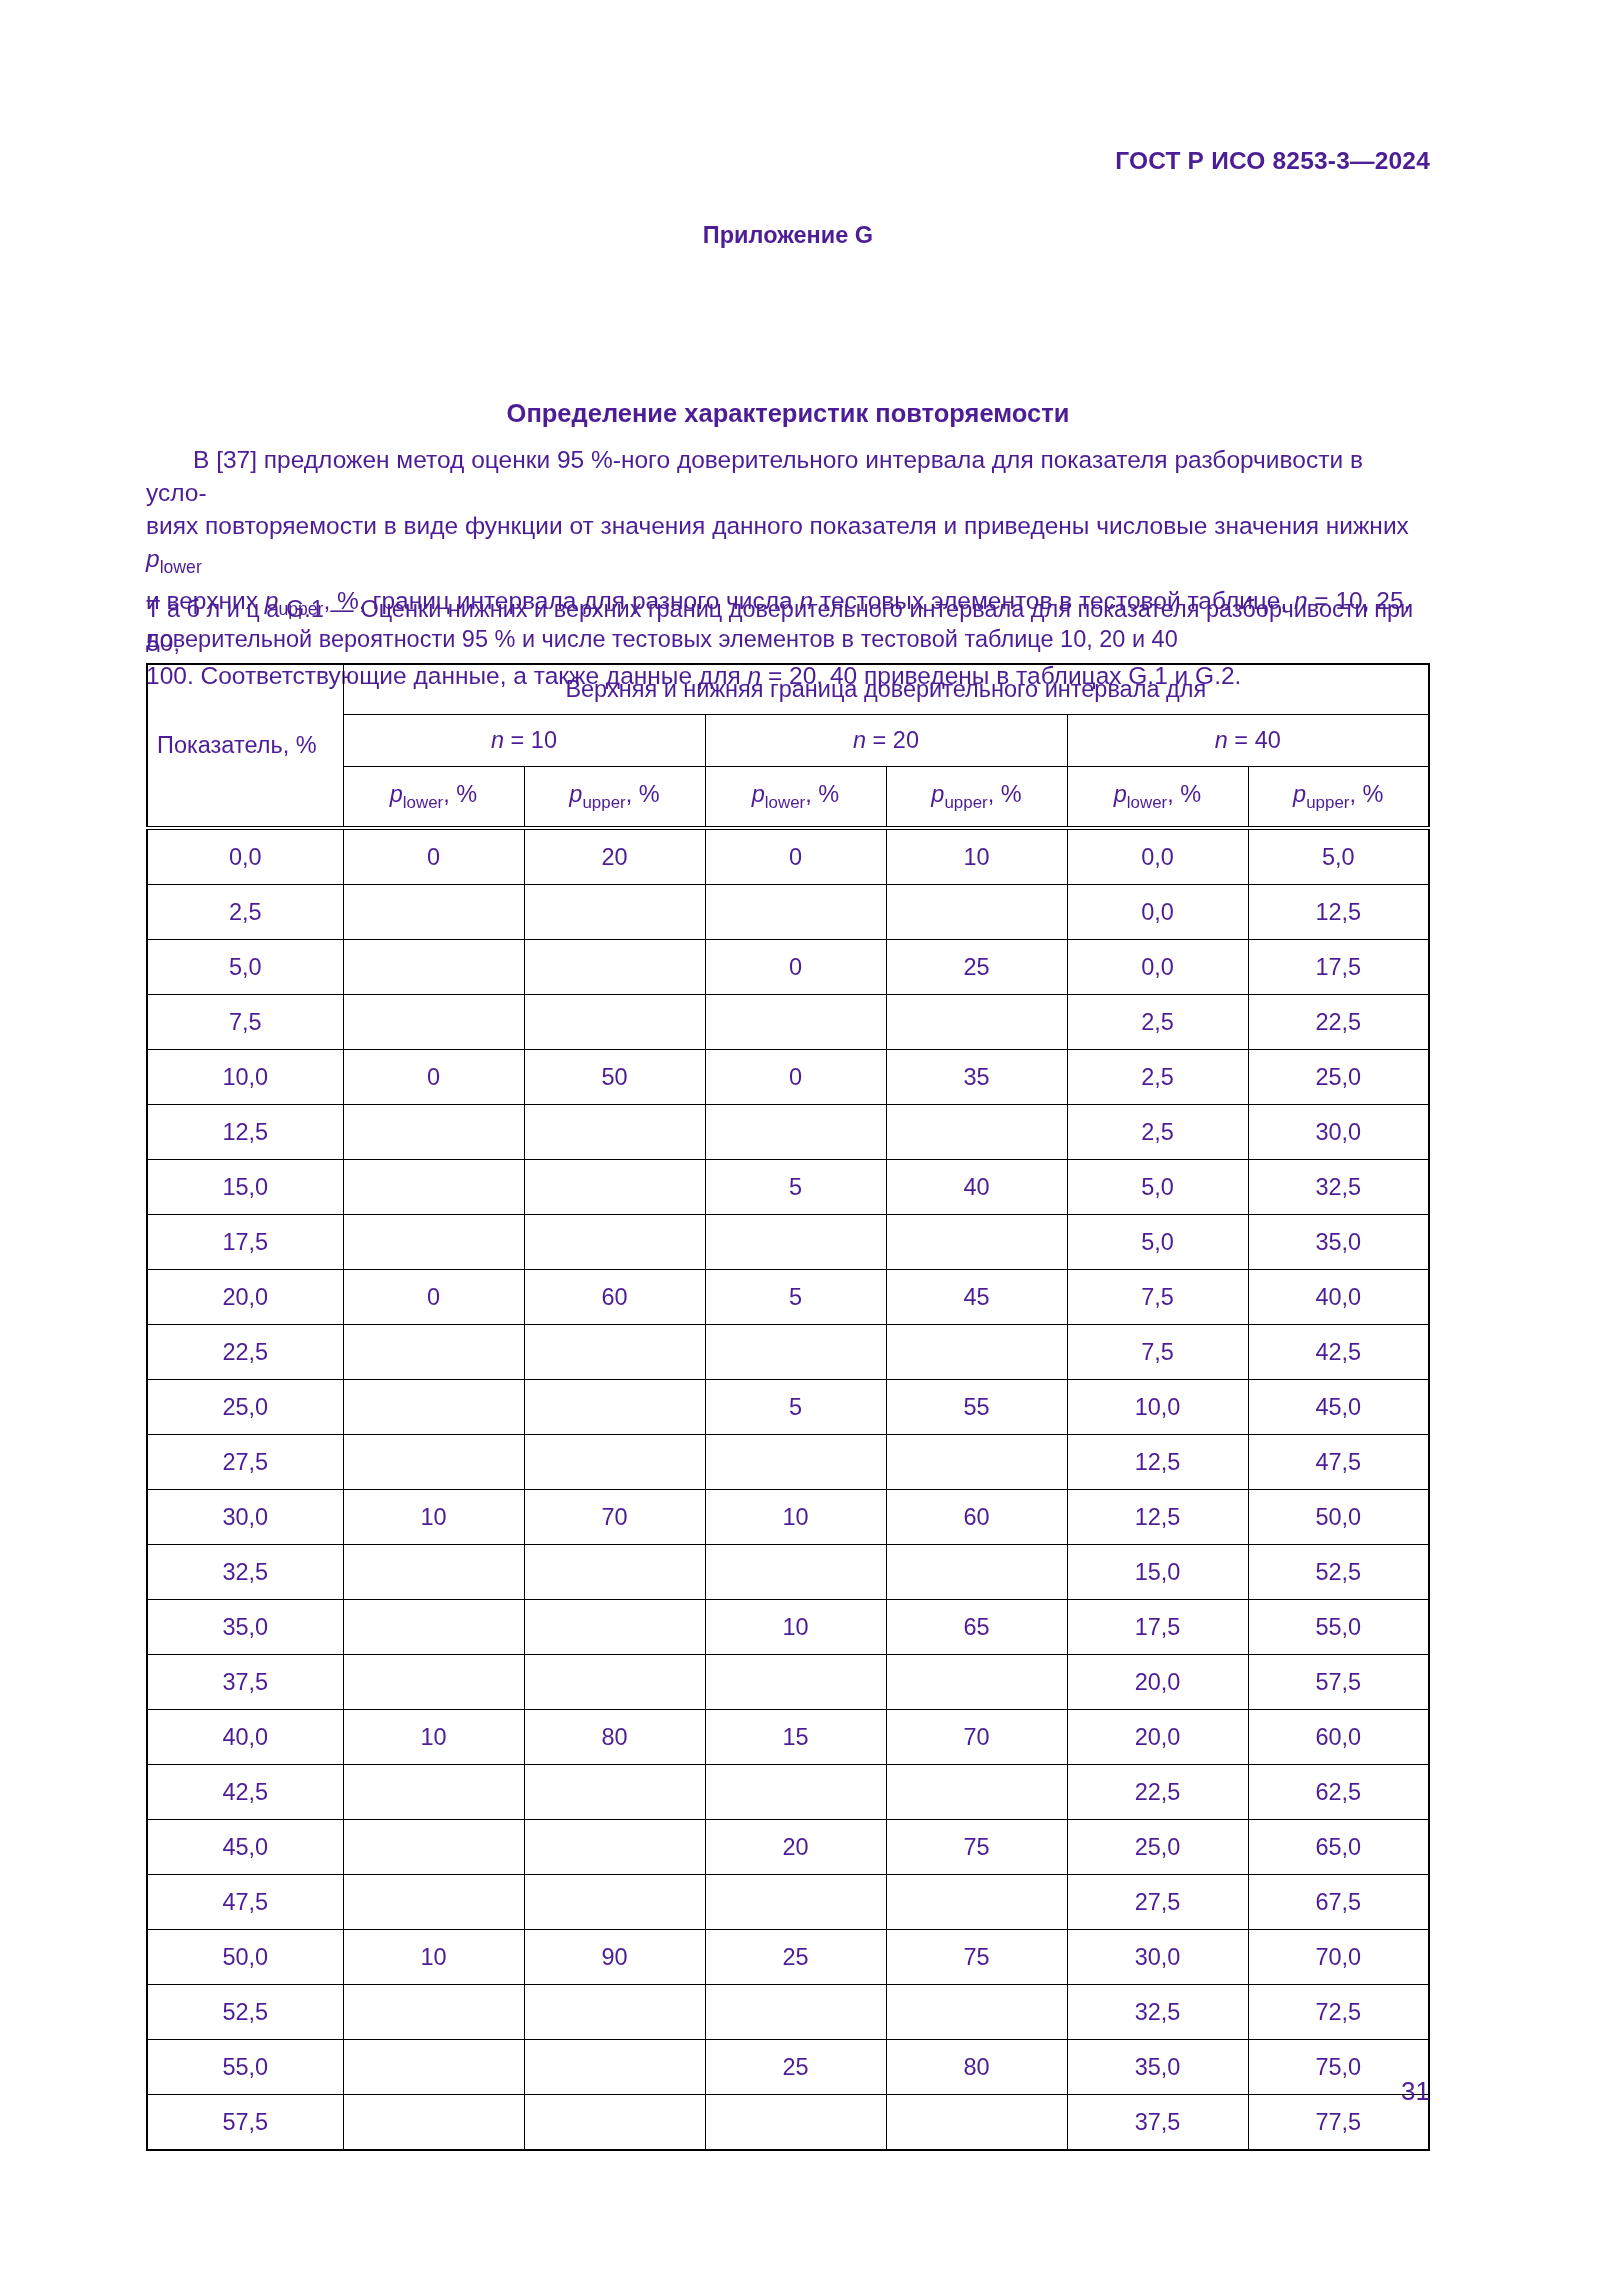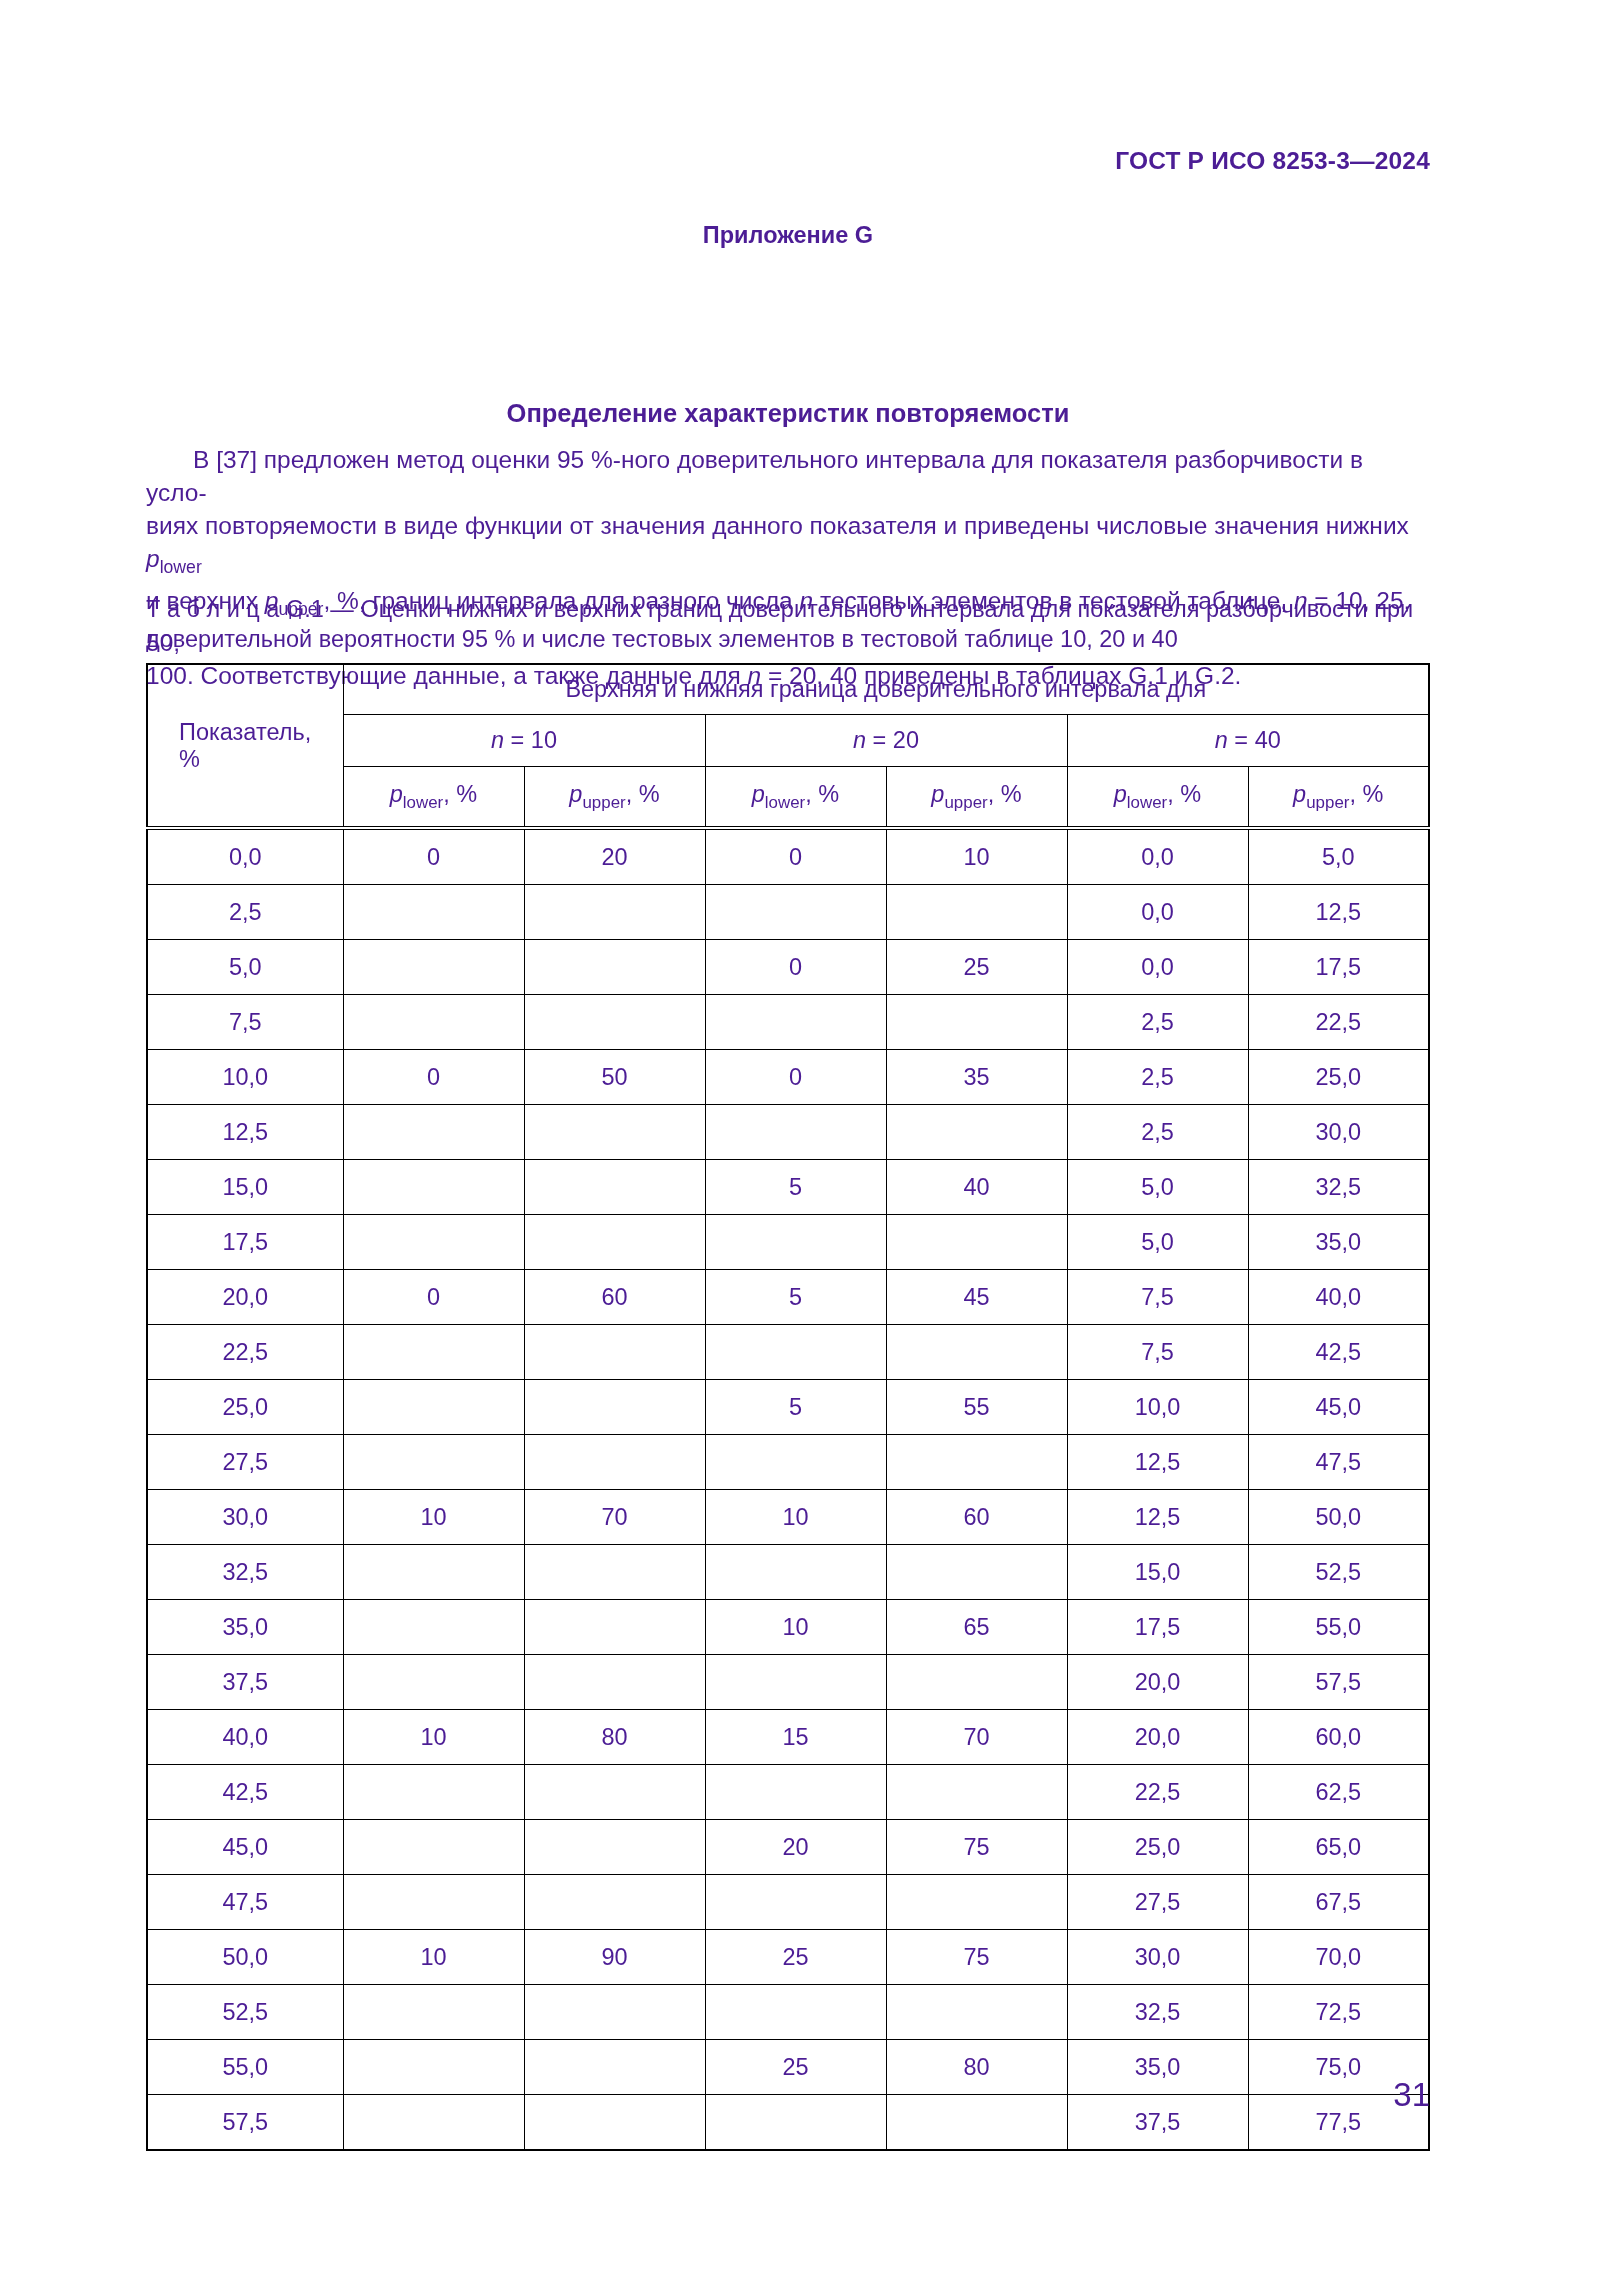--- a/index.html
+++ b/index.html
@@ -16,26 +16,26 @@
             text-indent:47px;margin:0;}
   .table-caption{position:absolute;top:594px;left:0;width:100%;font-size:23.5px;line-height:30px;margin:0;}
 
   table.g1{position:absolute;top:663px;left:0;width:1284px;border-collapse:collapse;
            table-layout:fixed;border:2px solid #000;}
   table.g1 th, table.g1 td{border:1px solid #000;font-weight:normal;text-align:center;
            vertical-align:middle;font-size:23.5px;padding:2px 7.8px;}
   table.g1 thead tr.span-row  th{height:45px;}
   table.g1 thead tr.group-row th{height:47px;}
   table.g1 thead tr.sub-row   th{height:55px;border-bottom:4.9px double #000;}
-  table.g1 th.corner{text-align:left;padding-left:31px;border-bottom:4.9px double #000;}
+  table.g1 th.corner{text-align:left;padding-left:9px;border-bottom:4.9px double #000;}
   table.g1 tbody td{height:50px;}
   table.g1 i{font-style:italic;}
   sub{font-size:0.72em;}
 
-  .page-number{position:absolute;top:2076px;right:0;font-size:33px;}
+  .page-number{position:absolute;top:2076px;right:0;font-size:26px;}
 </style>
 </head>
 <body>
 
 <div class="page">
   <div class="content">
 
     <div class="doc-code">ГОСТ Р ИСО 8253-3—2024</div>
 
     <div class="appendix-title">Приложение G</div>

